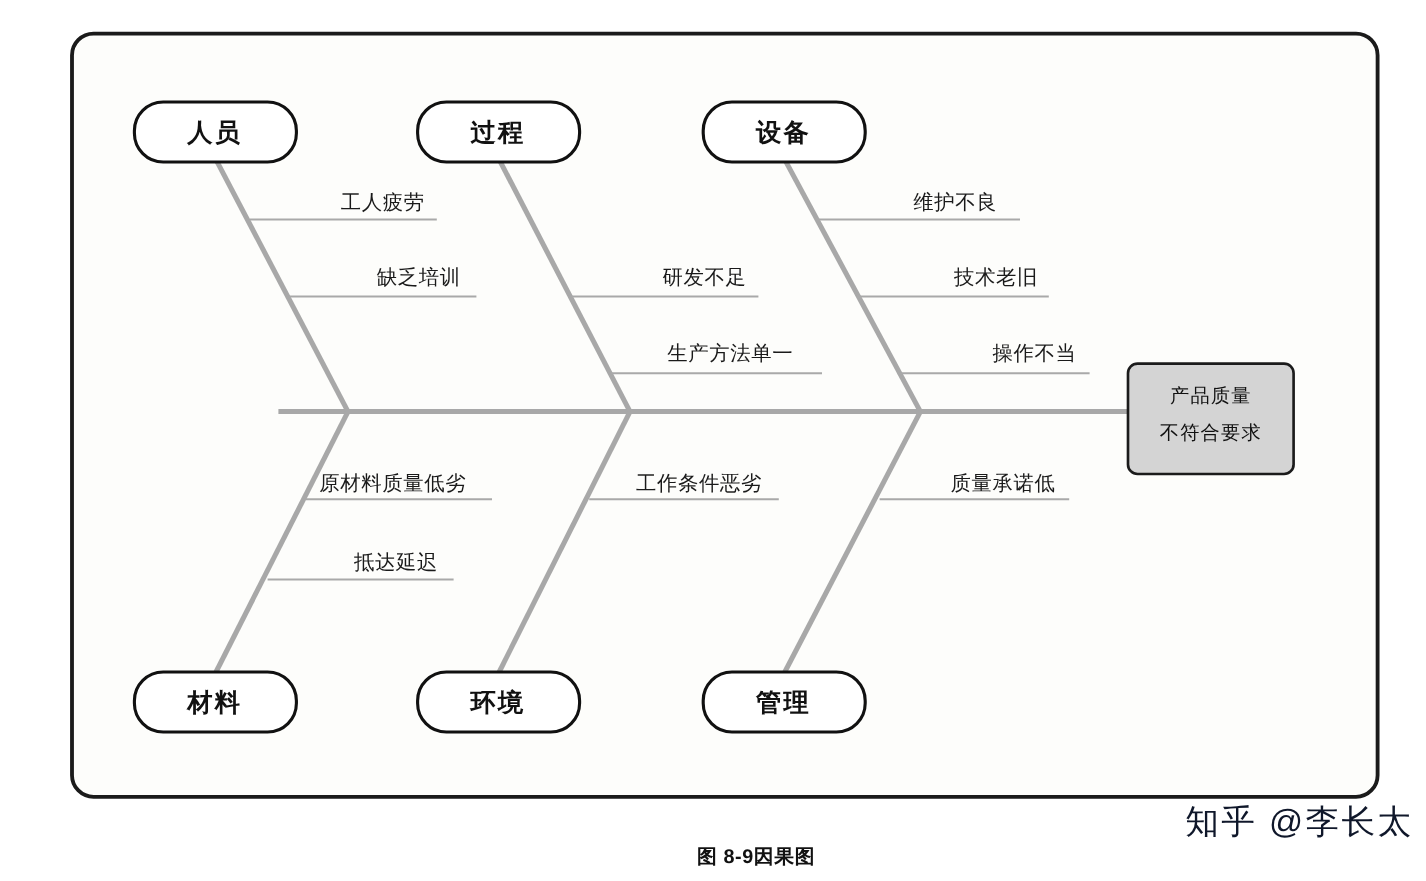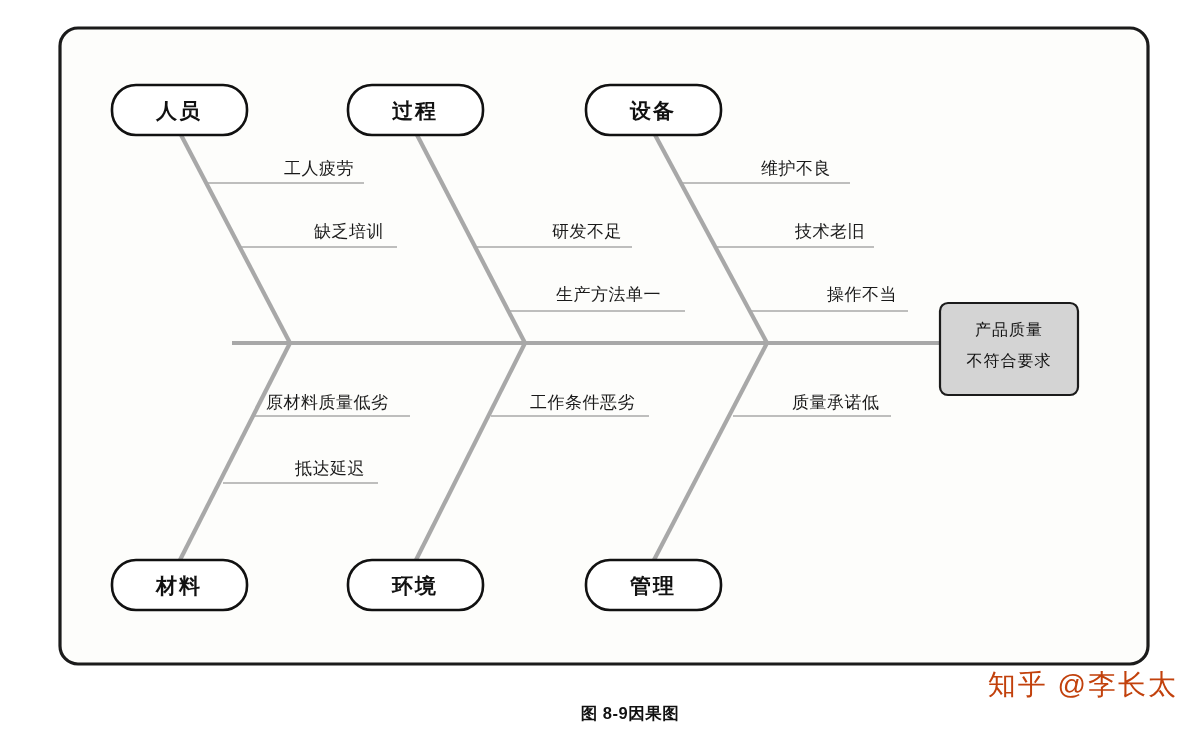--- a/index.html
+++ b/index.html
@@ -94,21 +94,21 @@
     color: #111111;
     letter-spacing: 0.5px;
     padding-left: 24px;
   }
   .watermark {
     position: absolute;
     right: 22px;
     top: 666px;
     font-family: "Liberation Sans", "DejaVu Sans", sans-serif;
     font-size: 28px;
-    color: #c2410c;
+    color: #0f172a;
     letter-spacing: 2px;
     white-space: nowrap;
     user-select: none;
   }
 </style>
 </head>
 <body>
 
 <div id="stage">
 

